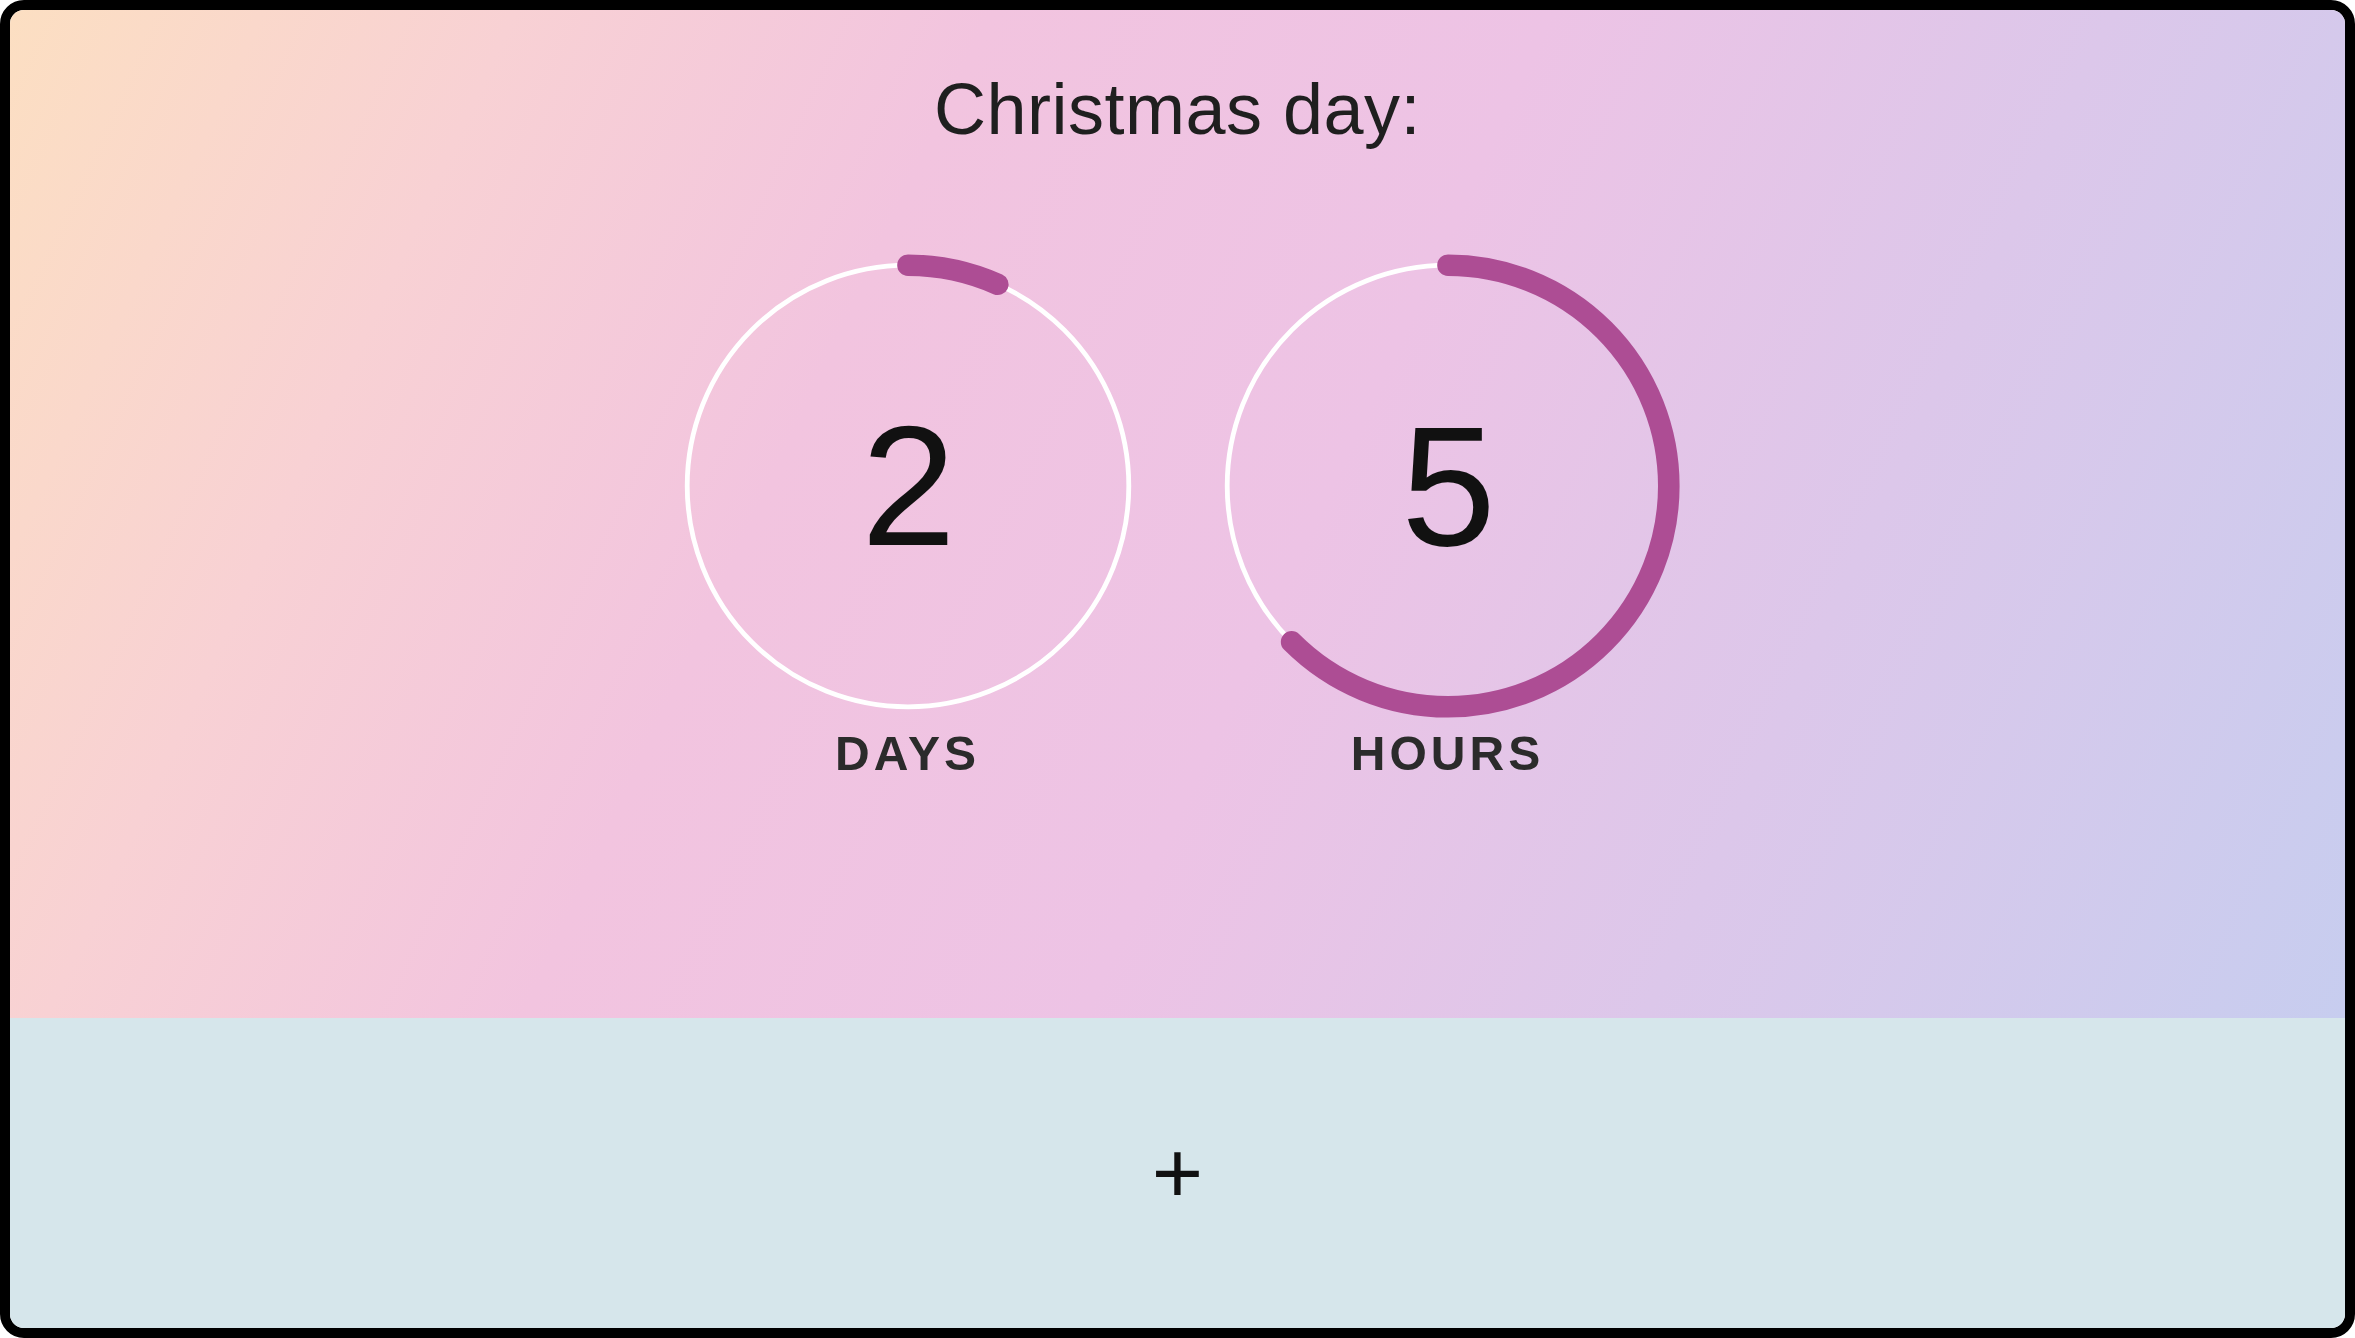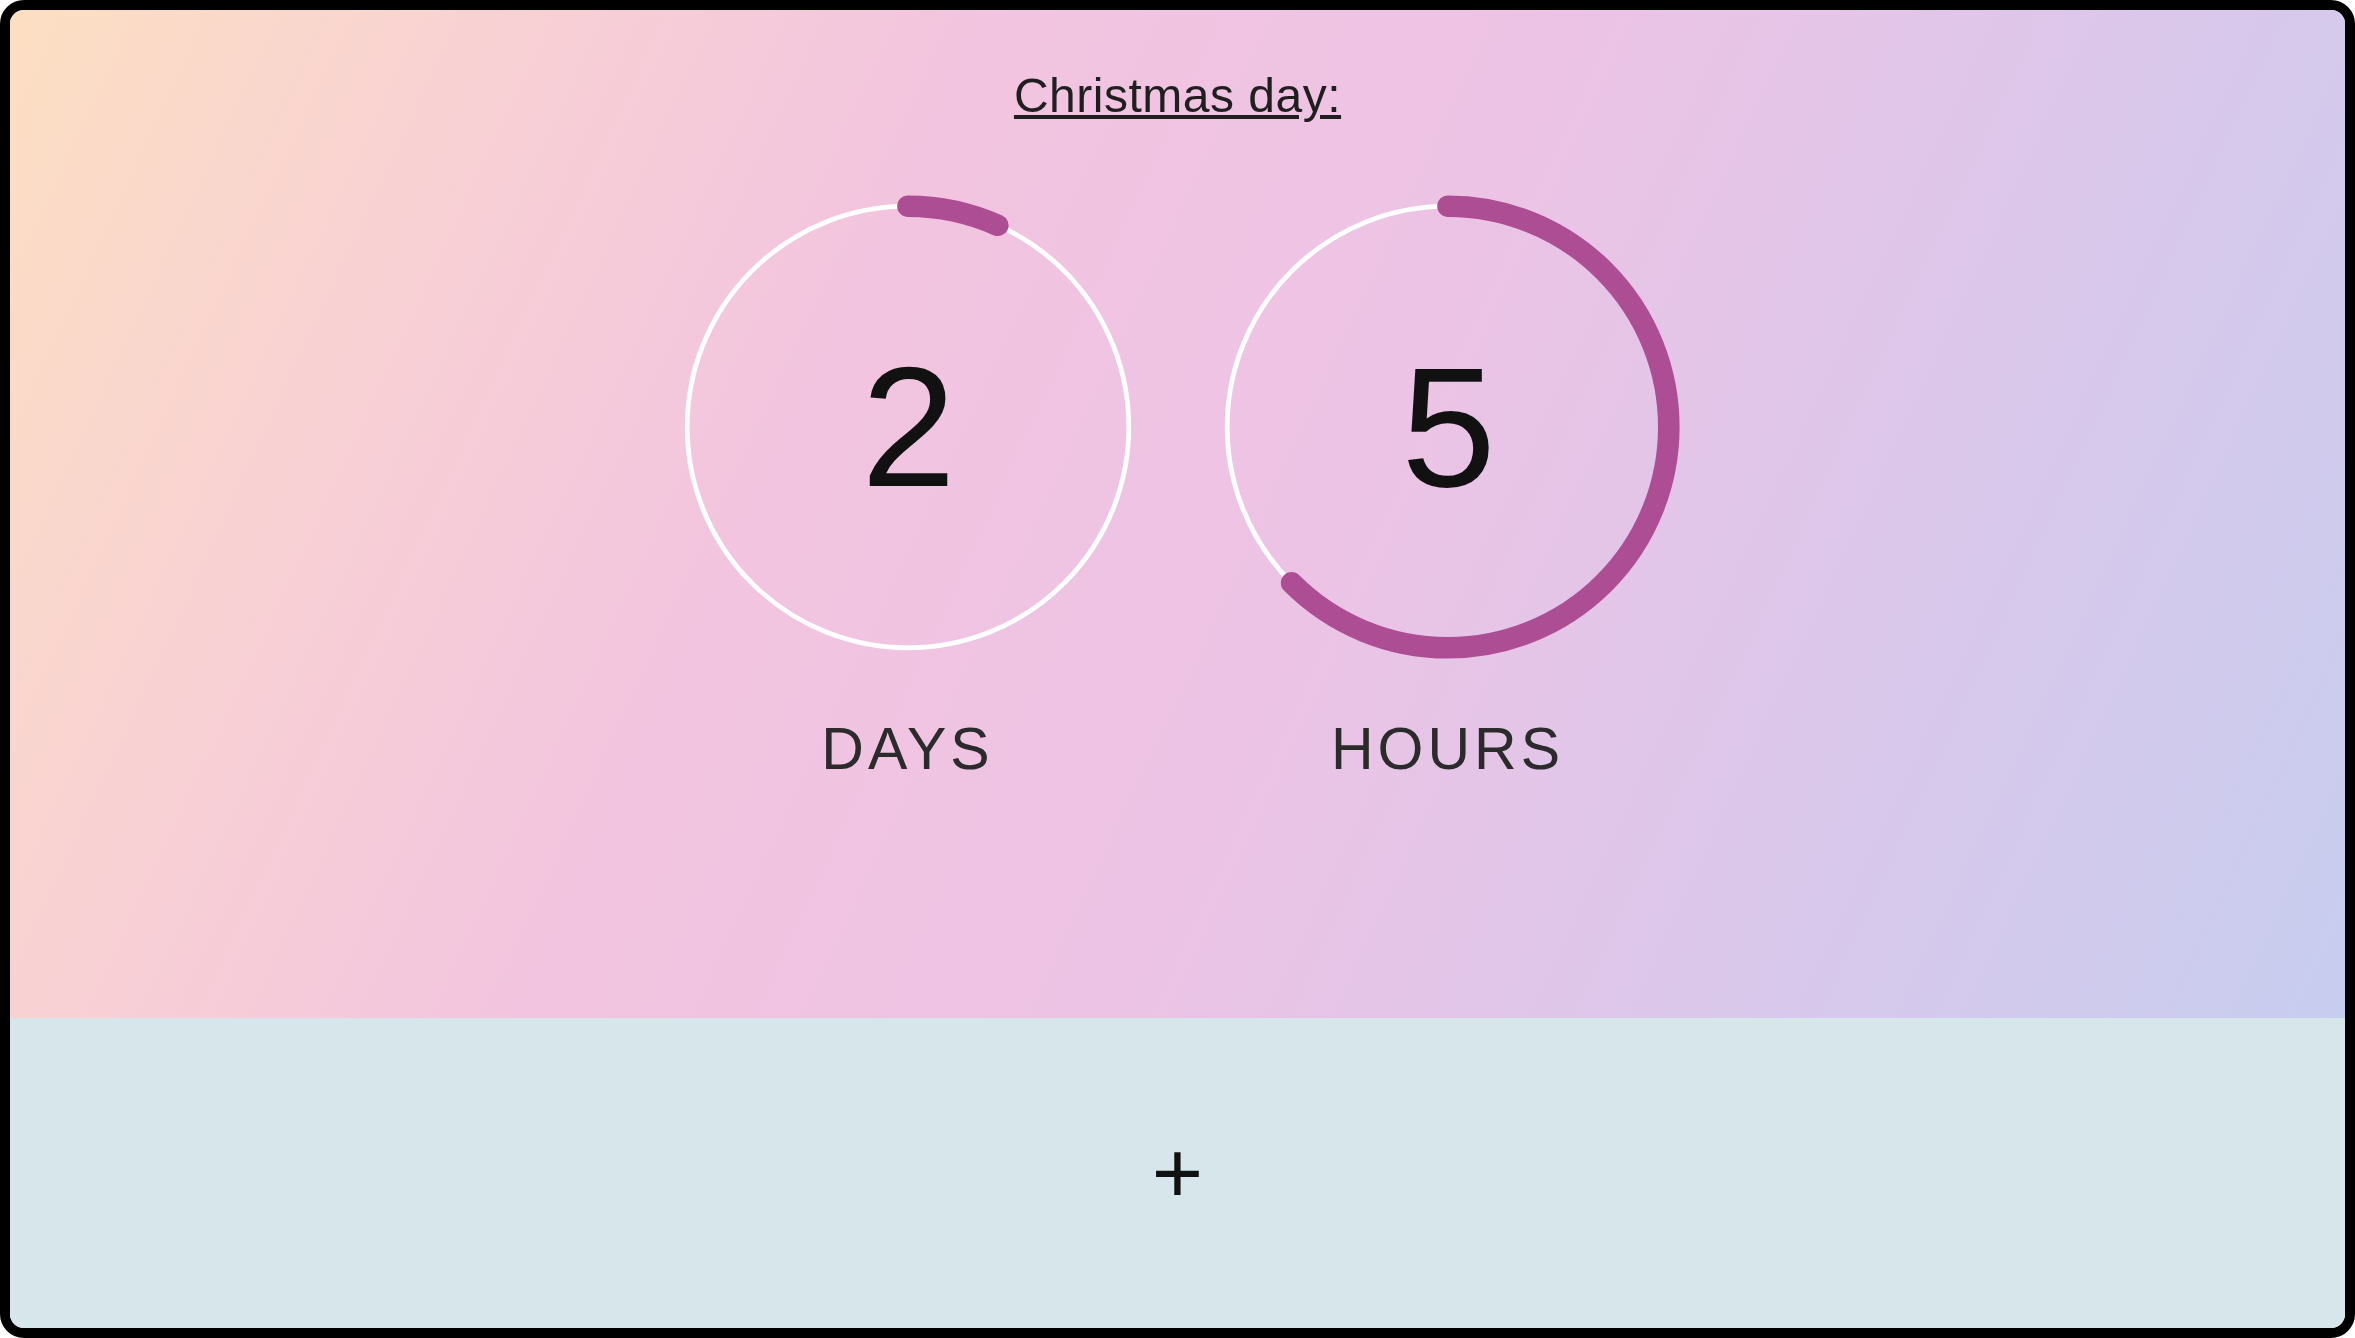--- a/index.html
+++ b/index.html
@@ -37,26 +37,25 @@
         #edc3e5 55%,
         #dcc7ea 75%,
         #c7cdef 100%);
       display: flex;
       flex-direction: column;
       align-items: center;
       padding-top: 58px;
     }
 
     .title {
-      font-size: 48px;
+      font-size: 72px;
       font-weight: 400;
       color: #1f1f1f;
       letter-spacing: 0.5px;
-      margin-bottom: 64px;
-      text-decoration: underline;
+      margin-bottom: 96px;
     }
 
     .rings-row {
       display: flex;
       gap: 60px;
       justify-content: center;
       align-items: flex-start;
     }
 
     .ring-block {
@@ -85,23 +84,22 @@
       display: flex;
       align-items: center;
       justify-content: center;
       font-size: 170px;
       font-weight: 200;
       color: #111;
       letter-spacing: -2px;
     }
 
     .ring-label {
-      margin-top: 48px;
-      font-size: 59px;
-      font-weight: 400;
+      font-size: 48px;
+      font-weight: 700;
       color: #2b2b2b;
       letter-spacing: 4px;
     }
 
     .add-bar {
       height: 310px;
       background: #d6e6eb;
       display: flex;
       align-items: center;
       justify-content: center;

